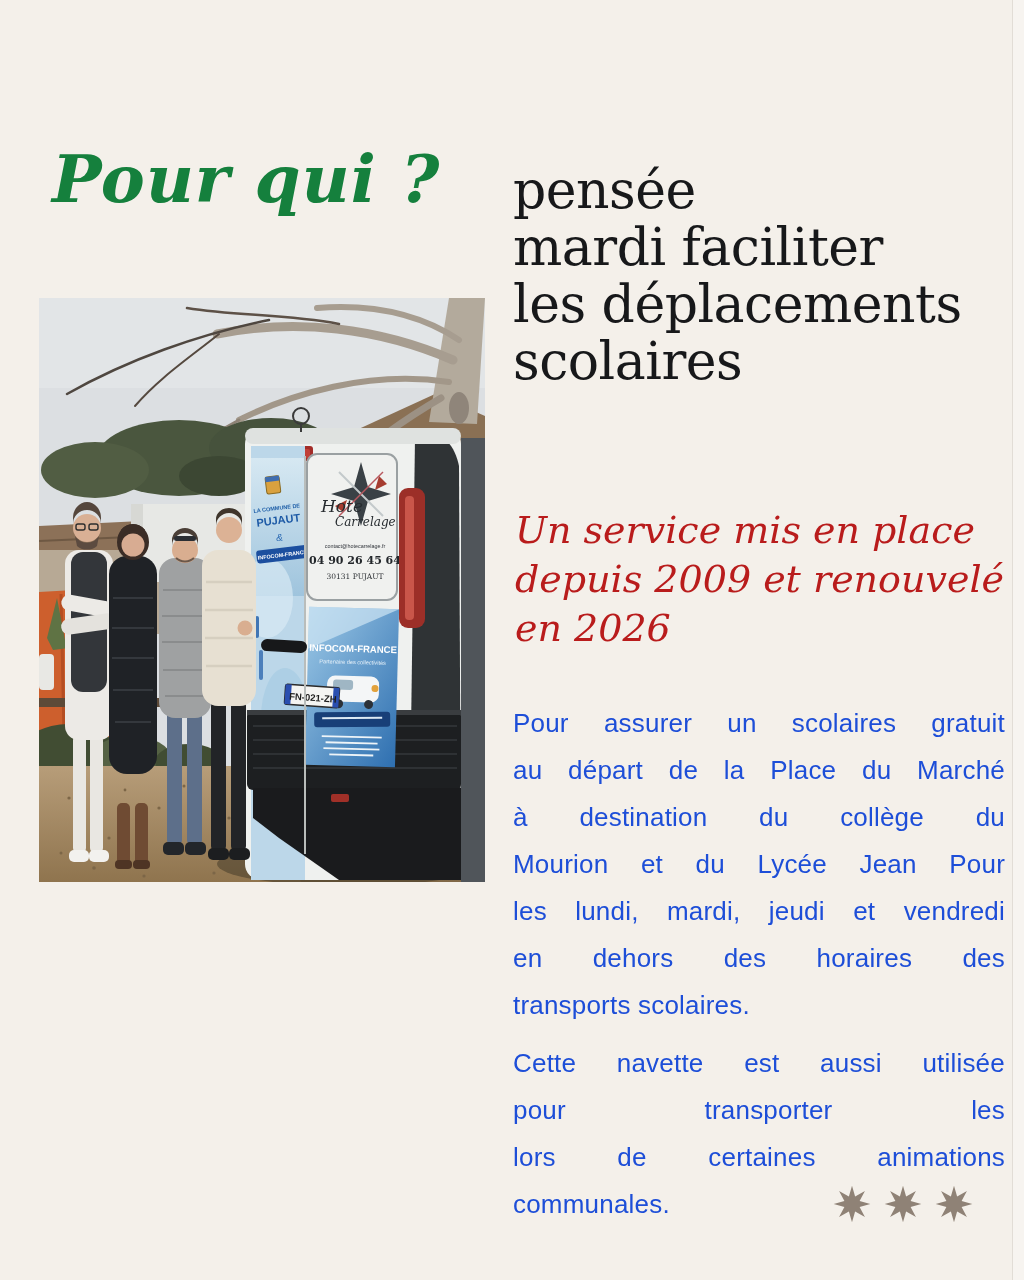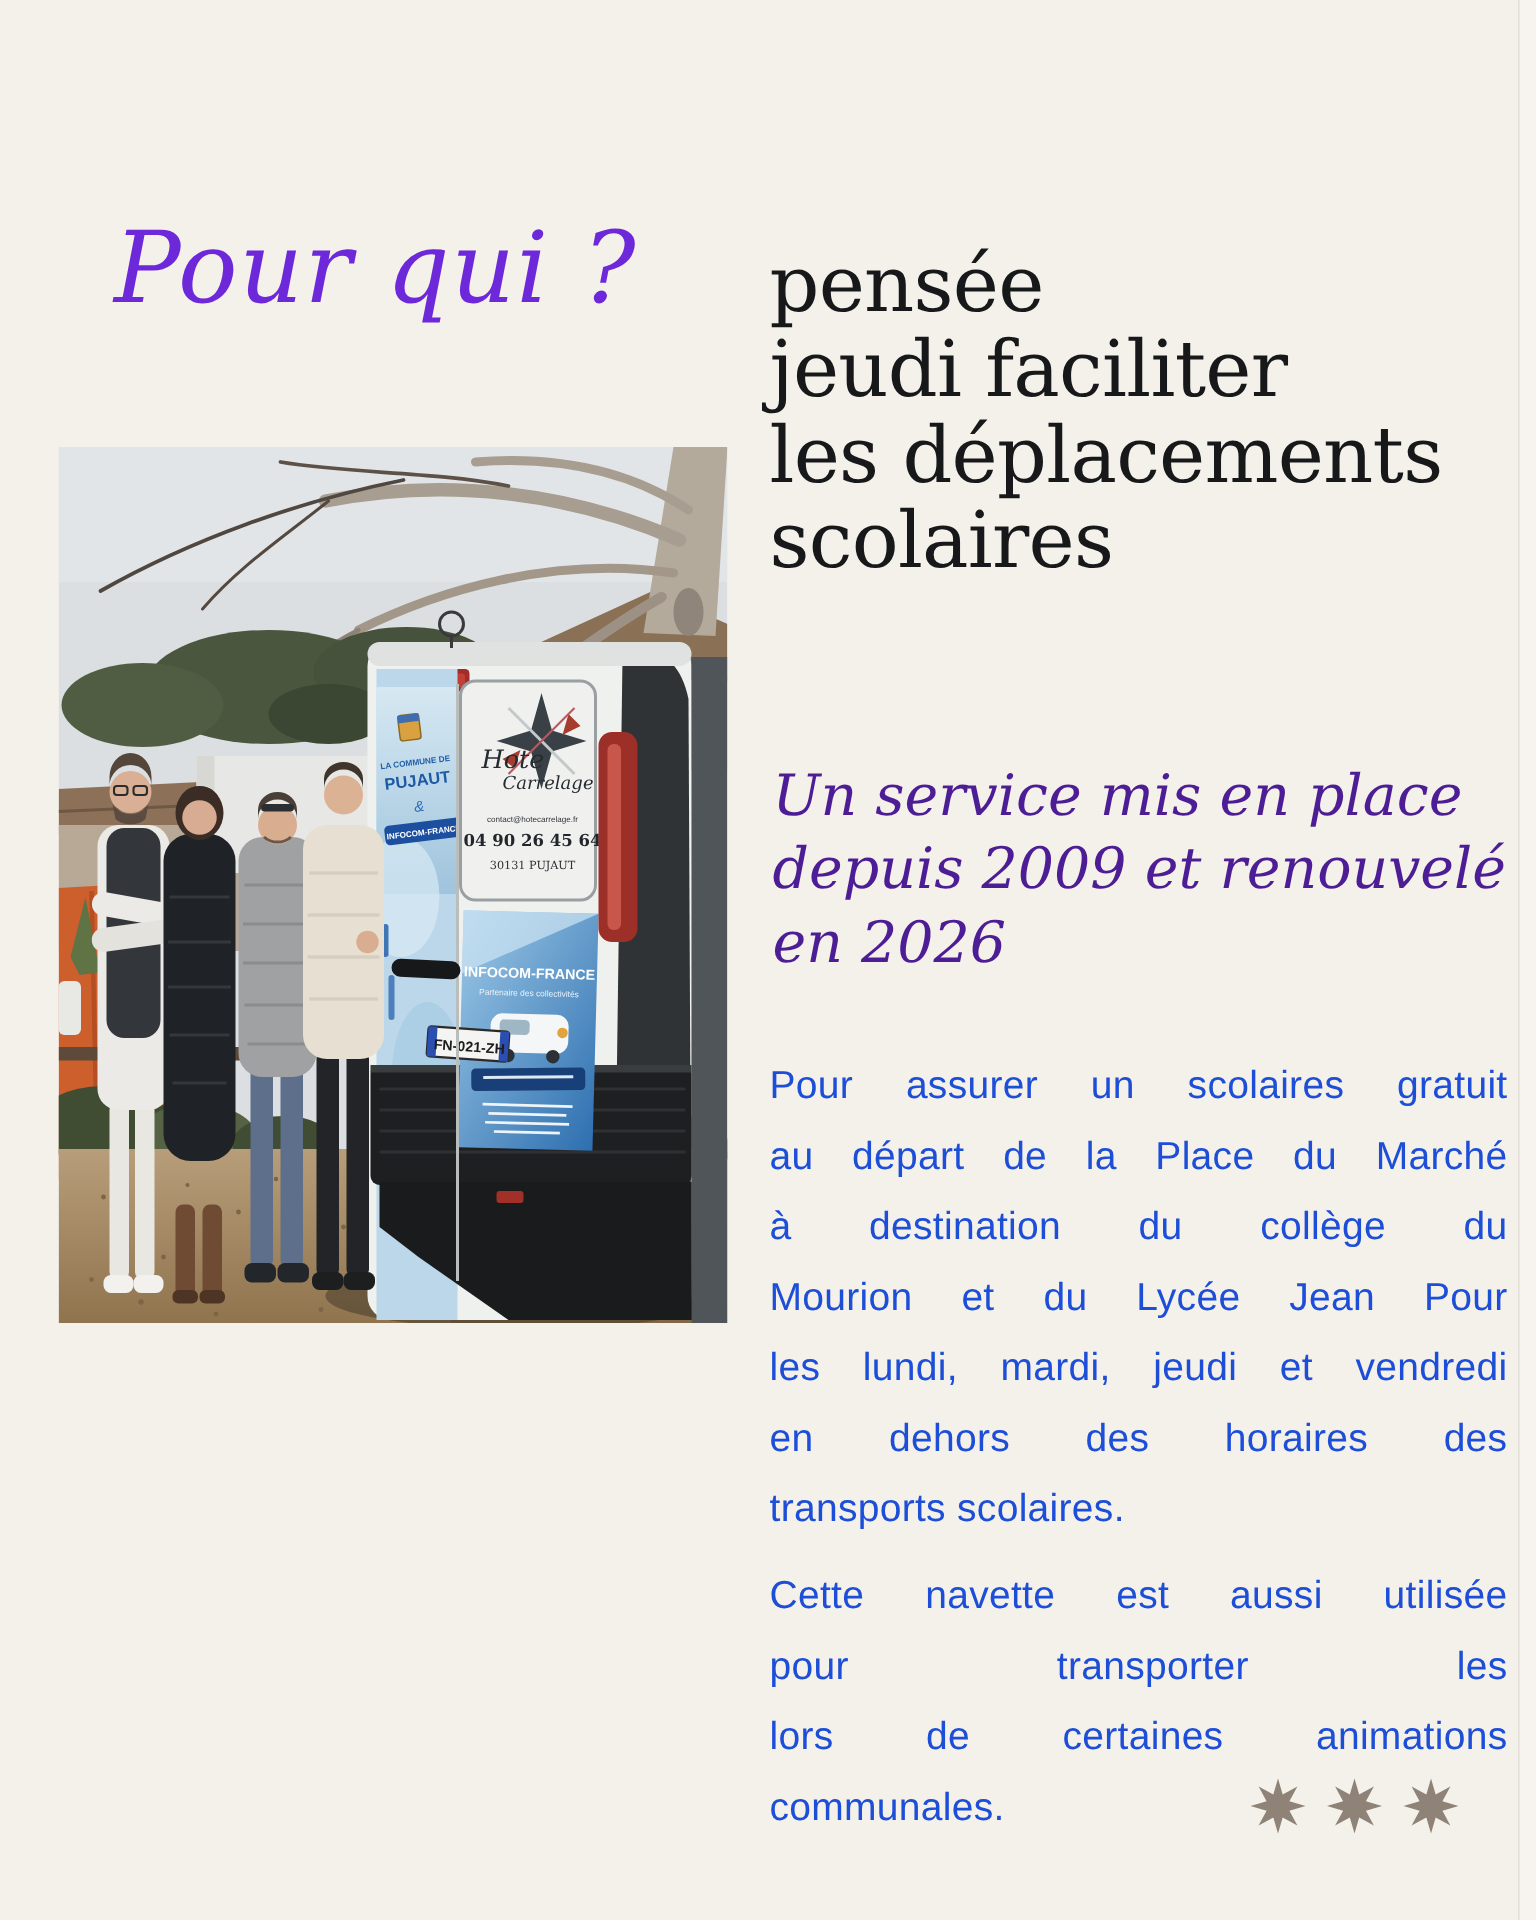--- a/index.html
+++ b/index.html
@@ -1,30 +1,30 @@
 <!DOCTYPE html>
 <html><head>
 <meta charset="utf-8">
 <style>
   html,body{margin:0;padding:0;}
   body{width:1024px;height:1280px;position:relative;overflow:hidden;
        background:var(--bg,#f4f0ea);font-family:"Liberation Sans",sans-serif;}
   .seam{position:absolute;left:1012px;top:0;width:1px;height:1280px;background:rgba(120,105,90,.14);}
   .seam-light{position:absolute;left:1013px;top:0;width:11px;height:1280px;background:rgba(255,255,255,.28);}
 
-  .kicker{position:absolute;left:76px;top:140px;
-    font-family:"DejaVu Serif",serif;font-style:italic;font-weight:400;
-    font-size:66px;color:#6d28d9;letter-spacing:1px;white-space:nowrap;}
+  .kicker{position:absolute;left:52px;top:140px;
+    font-family:"DejaVu Serif",serif;font-style:italic;font-weight:700;
+    font-size:66px;color:#15803d;letter-spacing:1px;white-space:nowrap;}
 
   .headline{position:absolute;left:513px;top:162px;width:500px;
     font-family:"DejaVu Serif",serif;font-weight:400;font-size:52px;
     line-height:57px;color:#17181a;letter-spacing:-.5px;}
   .subhead{position:absolute;left:515px;top:506px;width:500px;
     font-family:"DejaVu Serif",serif;font-style:italic;font-size:38px;
-    line-height:49px;color:#4c1d95;}
+    line-height:49px;color:#b91c1c;}
 
   .para{position:absolute;left:513px;width:492px;font-size:26px;
     line-height:47px;color:#1d4ed8;letter-spacing:.2px;}
   .para-1{top:700px;}
   .para-2{top:1040px;}
   .jline{display:flex;justify-content:space-between;}
   .lastline{display:block;}
 
   .stars{position:absolute;left:830px;top:1182px;display:flex;gap:7px;}
   .stars svg{display:block;}
@@ -37,21 +37,21 @@
 </head>
 <body style="--bg: #f4f0ea;">
 
 <div class="seam"></div>
 <div class="seam-light"></div>
 
 <div class="kicker">Pour qui ?</div>
 
 <div class="headline">
     <div>pensée</div>
-    <div>jeudi faciliter</div>
+    <div>mardi faciliter</div>
     <div>les déplacements</div>
     <div>scolaires</div>
   </div>
 
 <div class="subhead">
     <div>Un service mis en place</div>
     <div>depuis 2009 et renouvelé</div>
     <div>en 2026</div>
   </div>
 

